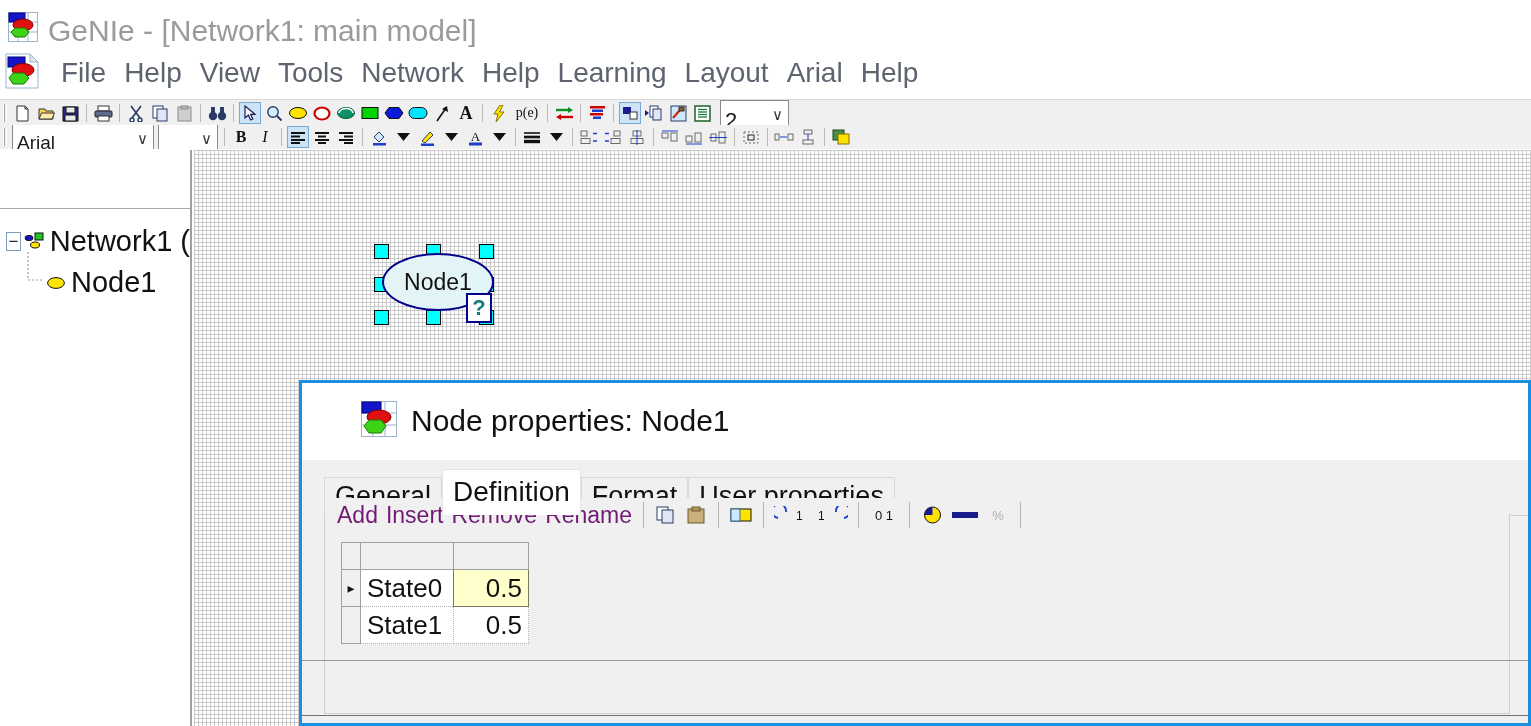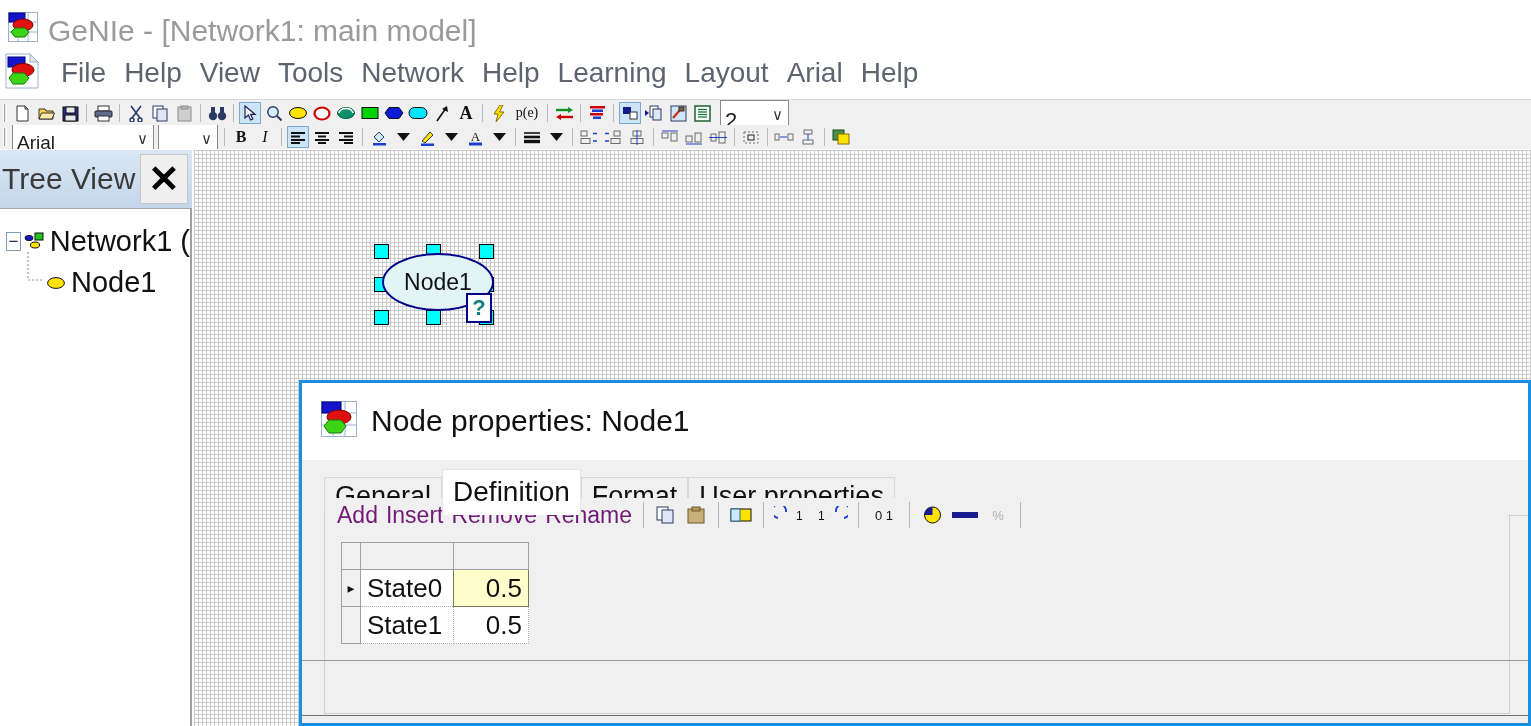--- a/index.html
+++ b/index.html
@@ -119,20 +119,21 @@
 
   
   #dialog{
     position:absolute;left:299px;top:380px;width:1232px;height:346px;
     background:#f0f0f0;border:3px solid #1a8fe0;box-sizing:border-box;
     overflow:hidden;
   }
   #dlg-title{
     height:76px;background:#ffffff;display:flex;align-items:center;
     border-bottom:1px solid #ffffff;
+    padding-left:40px;
   }
   #dlg-title .dlogo{margin-left:17px;margin-right:12px;}
   #dlg-title .dtext{font-size:30px;color:#111;white-space:nowrap;}
   #dlg-body{position:relative;height:245px;background:#f0f0f0;}
 
   
   #tabstrip{
     position:absolute;left:22px;top:13px;right:0;height:42px;
     border-bottom:1px solid #d0d0d0;display:flex;align-items:flex-end;
   }
@@ -578,24 +579,20 @@
   <span class="tb-sep"></span>
   <span class="tb-btn">
     <svg width="18" height="16" viewBox="0 0 18 16">
         <rect x="1" y="1" width="11" height="10" fill="#4a8f4a" stroke="#1a4a1a"></rect>
         <rect x="6" y="5" width="11" height="10" fill="#ffe300" stroke="#8a6d00"></rect>
       </svg>
   </span>
 </div>
 
 <div id="treepanel">
-  <div id="treehdr">
-    <span class="tv-title">Tree View</span>
-    <span id="tv-close">✕</span>
-  </div>
   <div id="treebody">
     <div class="tnode" style="margin:16px 0 0 6px;">
       <span class="expander">−</span>
       <span style="display:inline-flex;margin-right:4px;">
         <svg width="22" height="20" viewBox="0 0 22 20">
           <rect x="11" y="1" width="8" height="7" fill="#22c422" stroke="#111"></rect>
           <ellipse cx="5" cy="6" rx="4" ry="2.6" fill="#1414c8" stroke="#111"></ellipse>
           <ellipse cx="11" cy="13" rx="4.5" ry="3" fill="#ffe300" stroke="#111"></ellipse>
         </svg>
       </span>

